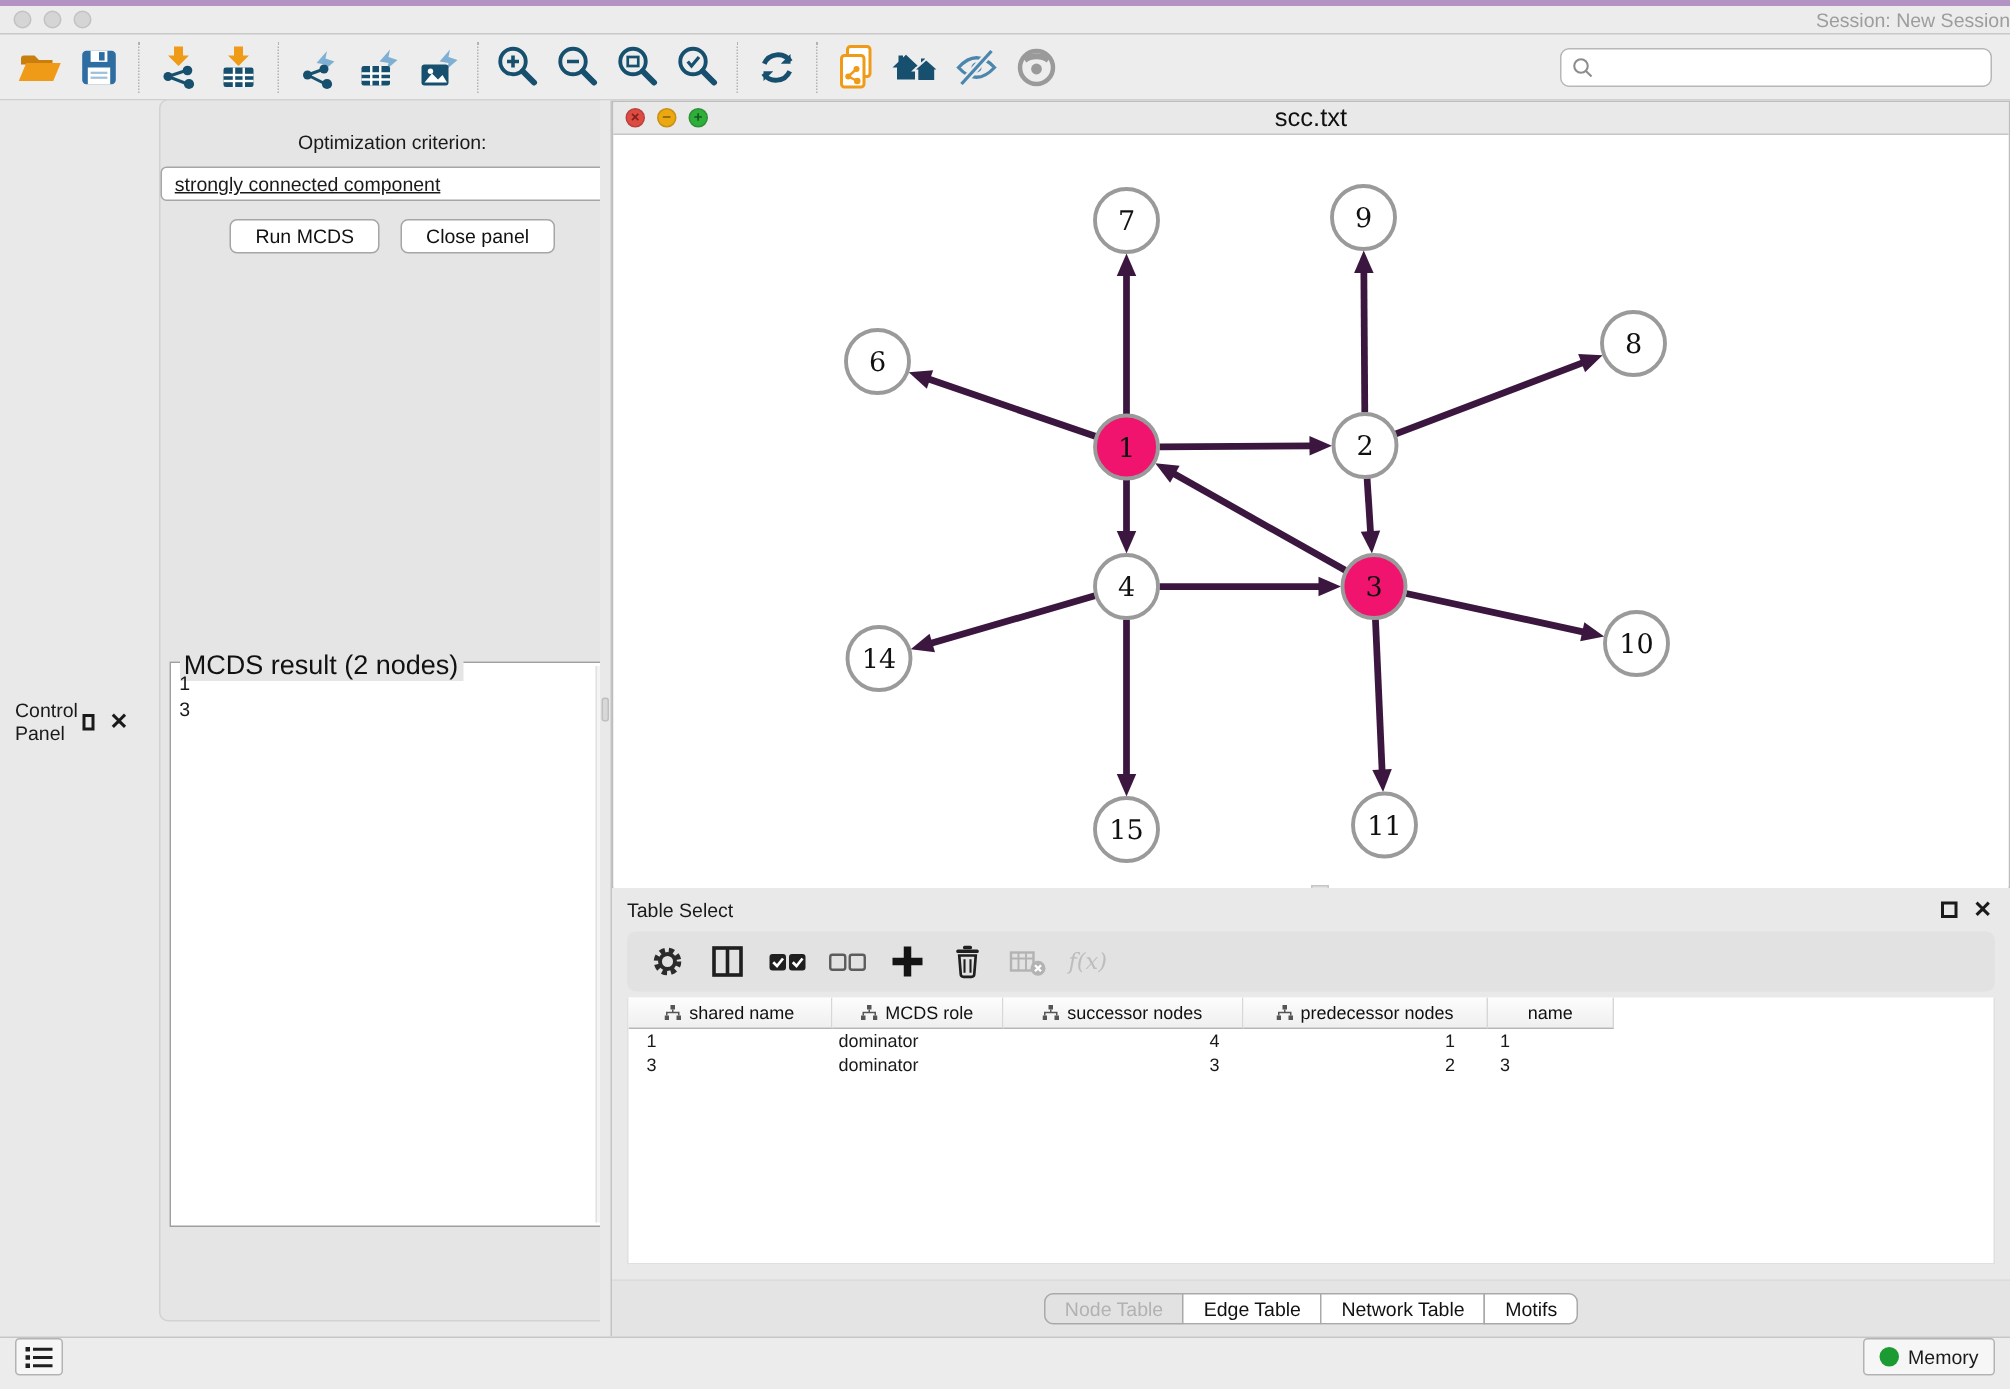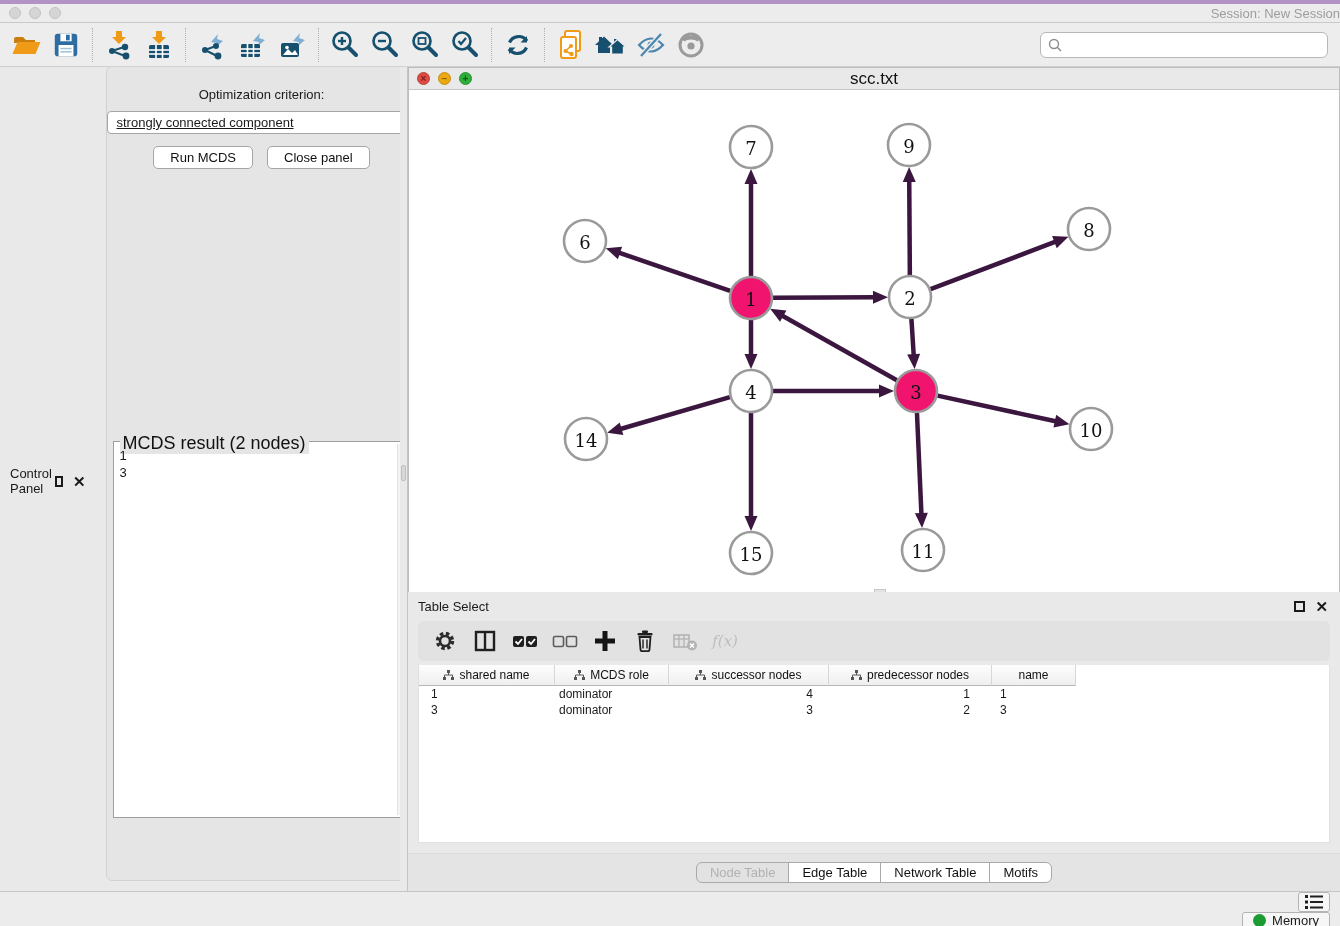--- a/index.html
+++ b/index.html
@@ -110,21 +110,21 @@
     display:flex; align-items:center; justify-content:center; gap:5px; font-size:12px; color:#111; flex:0 0 auto;
   }
   .trow { display:flex; height:16px; font-size:12px; }
   .td { flex:0 0 auto; padding:1px 4px; white-space:nowrap; }
   .td.r { text-align:right; }
   .tp-tabstrip { position:absolute; left:0; right:0; bottom:0; height:38px; background:#e4e4e4; border-top:1px solid #dcdcdc;
                  display:flex; align-items:center; justify-content:center; }
   
   .statusbar {
     position:absolute; left:0; right:0; bottom:0; height:35px; background:#ececec; border-top:1px solid #c6c6c6;
-    display:flex; align-items:flex-end; padding:0 10px;flex-direction:column;
+    display:flex; align-items:flex-start; padding:0 10px;
   }
   .sb-btn { width:32px; height:25px; border:1px solid #b3b3b3; border-radius:3px; background:#f6f6f6;
             display:flex; align-items:center; justify-content:center; }
   .mem-btn { margin-left:auto; height:25px; border:1px solid #b3b3b3; border-radius:3px; background:#f6f6f6;
              display:flex; align-items:center; gap:6px; padding:0 10px; font-size:13px; }
   .mem-dot { width:13px; height:13px; border-radius:50%; background:#1c9b33; }
   svg text { font-family:"DejaVu Serif", serif; }
 </style>
 </head>
 <body>

